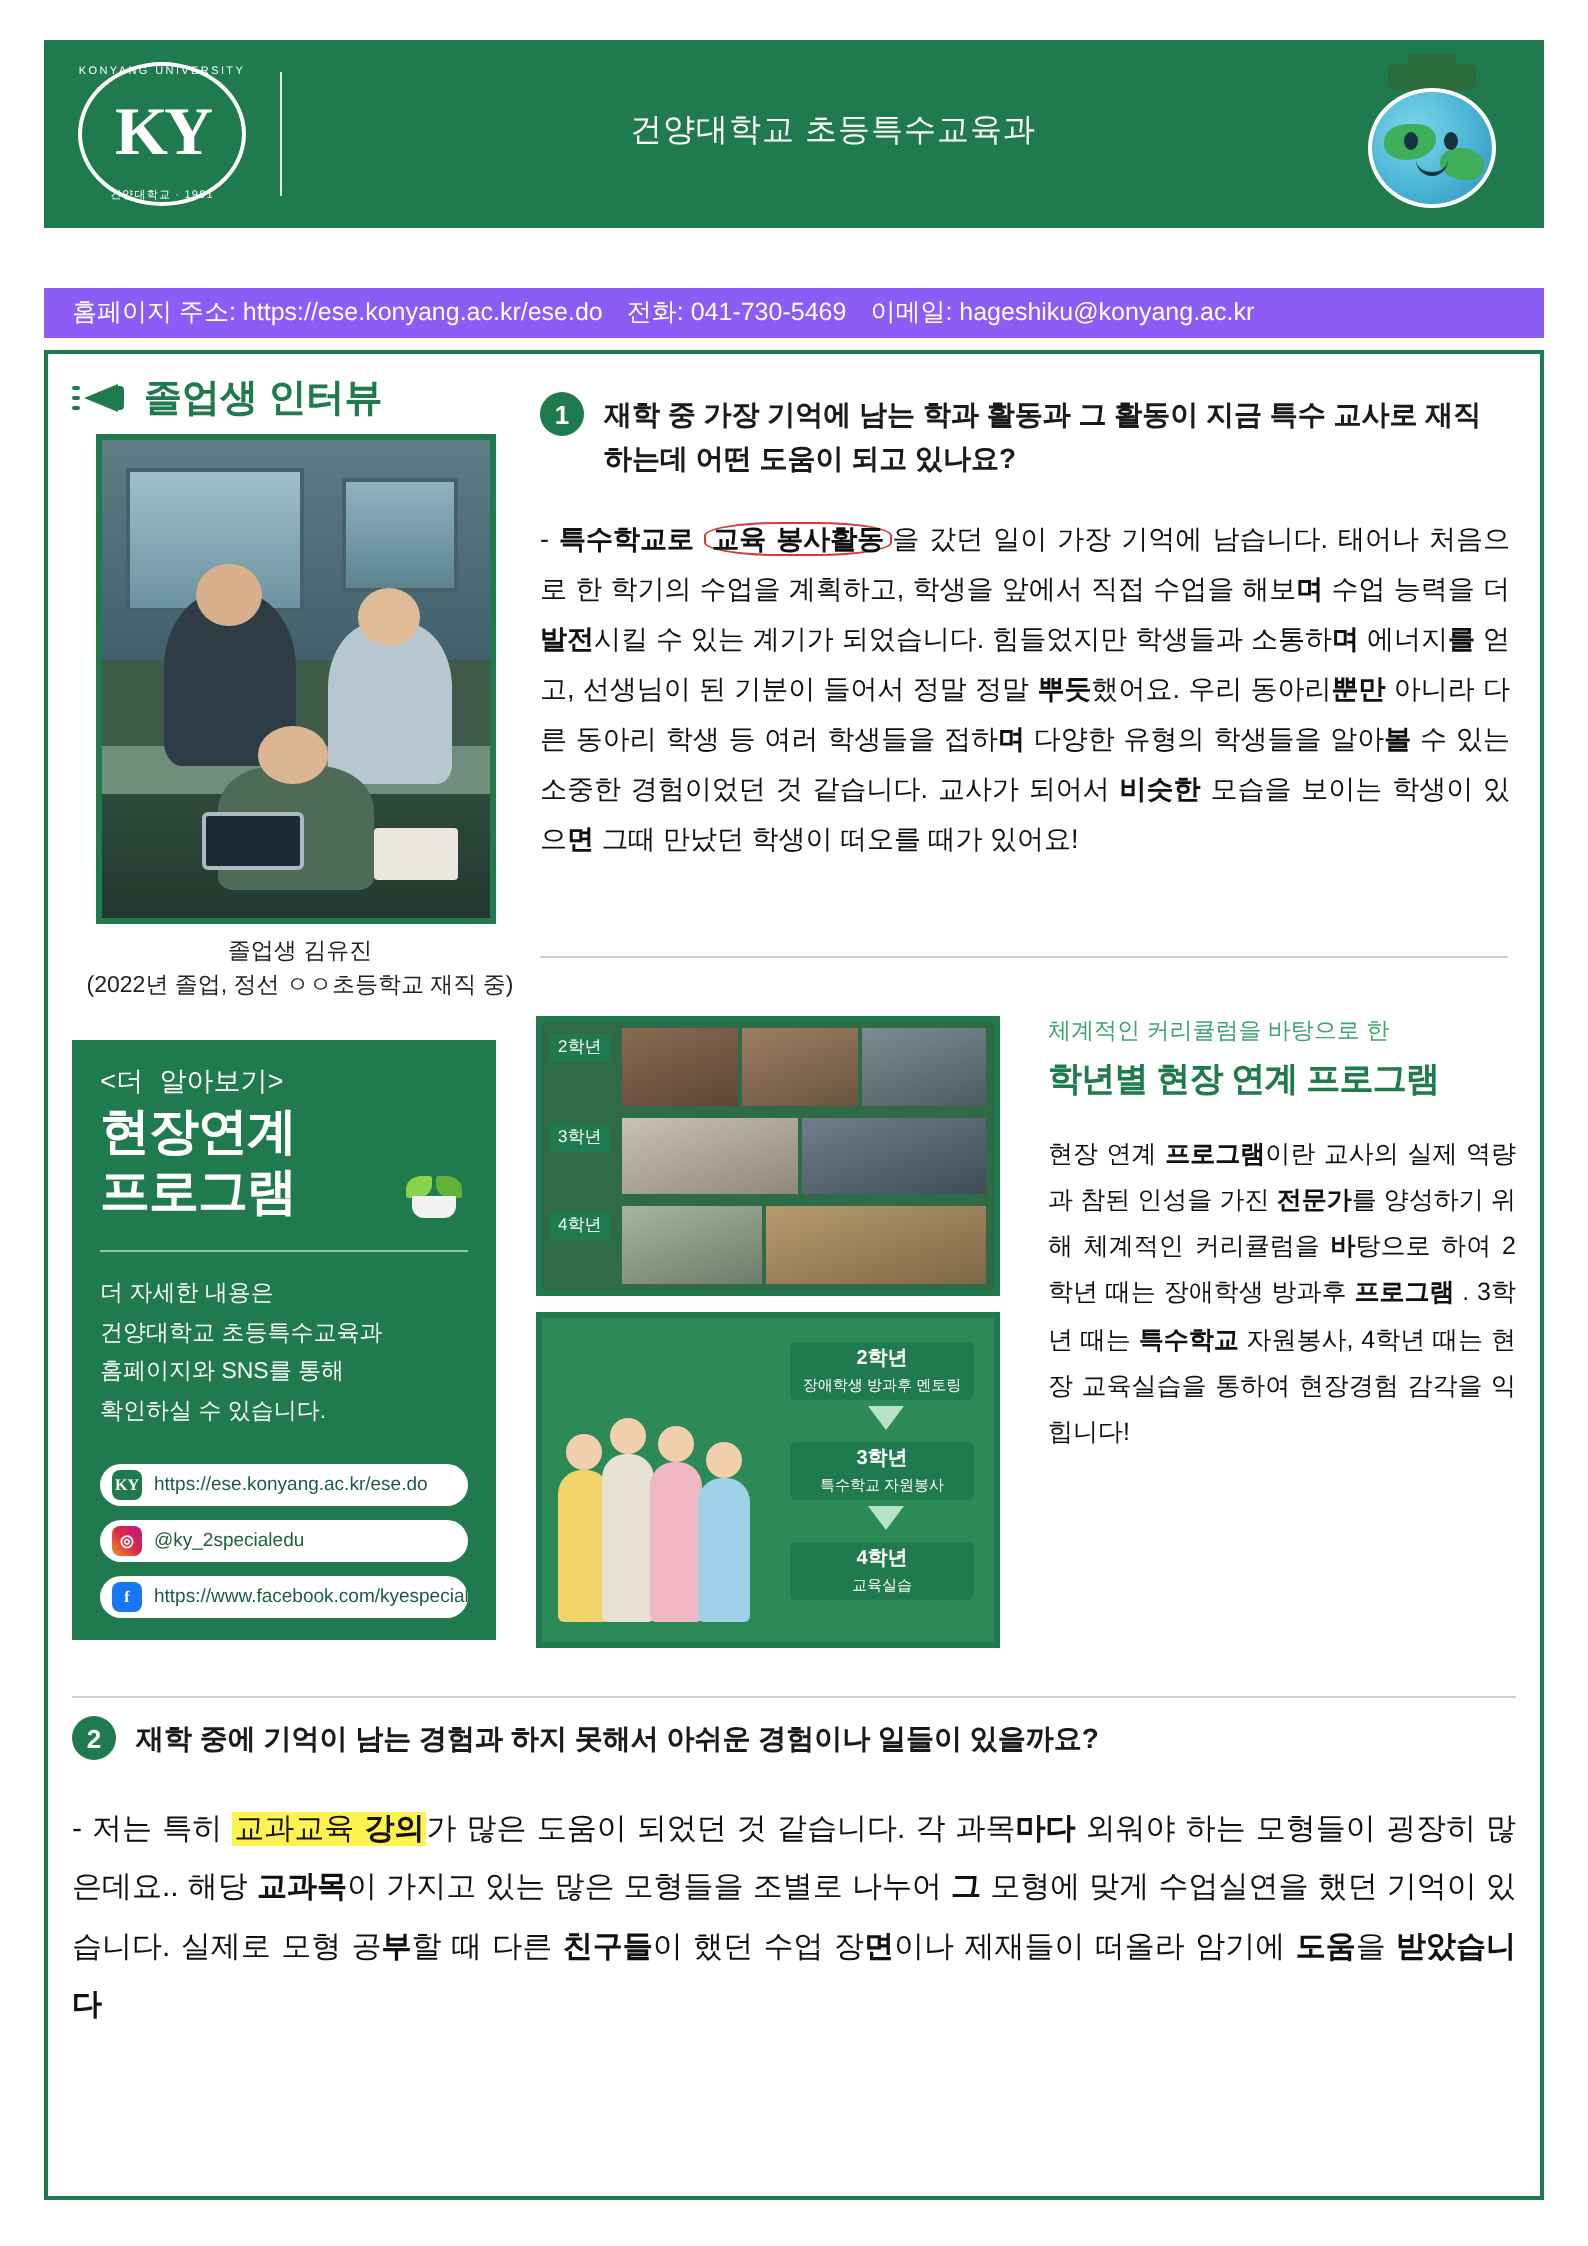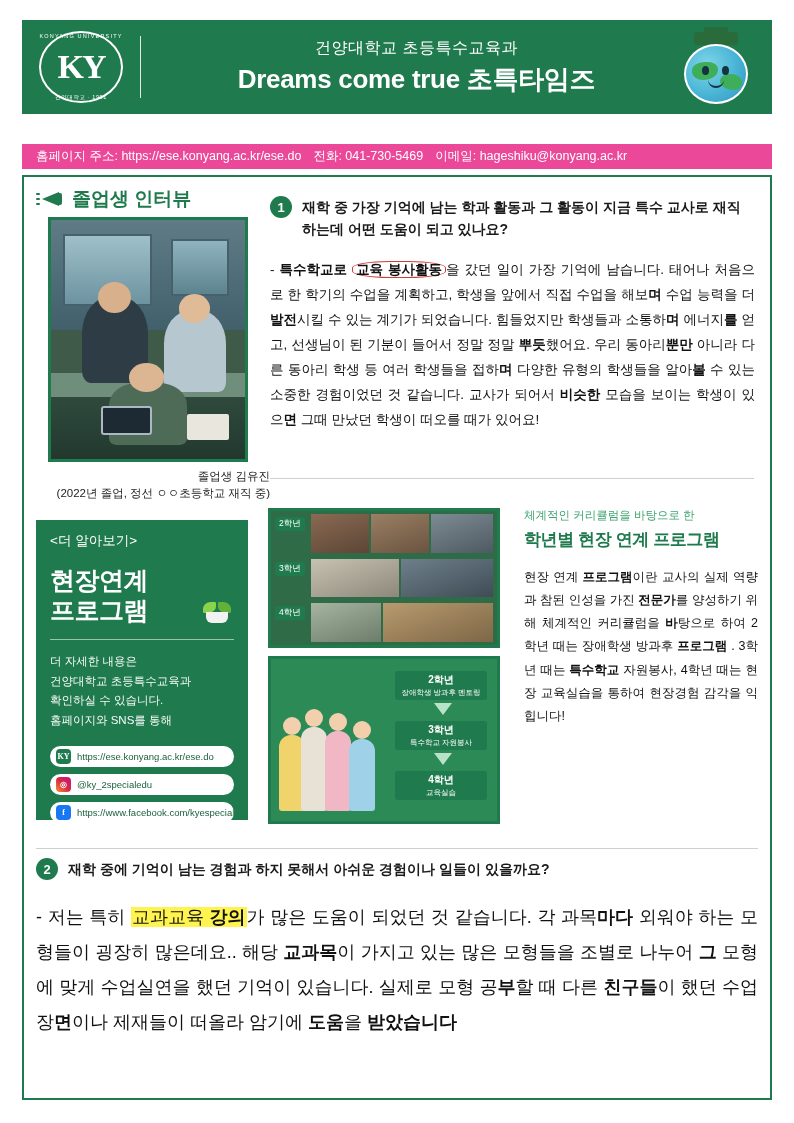--- a/index.html
+++ b/index.html
@@ -151,21 +151,21 @@
     display: flex;
     align-items: center;
     justify-content: flex-end;
     padding-right: 14px;
   }
   .contact-bar {
     position: absolute;
     left: 22px; top: 144px;
     width: 750px;
     height: 28px;
-    background: #ec4899;
+    background: #8b5cf6;
     color: #ffffff;
     font-size: 12.5px;
     display: flex;
     align-items: center;
     padding-left: 14px;
     gap: 12px;
     border-bottom: 3px solid #ffffff;
   }
   .contact-bar .seg { white-space: nowrap; }
 
@@ -275,38 +275,39 @@
   }
   .pg-paper {
     position: absolute; right: 8%; bottom: 8%; width: 22%; height: 11%;
     background: #e9e6dd; border-radius: 2px;
   }
 
   .photo-caption {
     position: absolute;
     left: 30px; top: 468px;
     width: 240px;
-    text-align: right;
+    text-align: center;
     font-size: 11.5px;
     color: #222222;
     line-height: 1.45;
   }
 
   
   .more-panel {
     position: absolute;
     left: 36px; top: 520px;
     width: 212px; height: 300px;
     background: #1f7a4d;
     color: #ffffff;
     padding: 12px 14px;
   }
   .mp-kicker {
     font-size: 13.5px;
-    margin-bottom: 16px;
+    margin-bottom: 2px;
+    font-family: Liberation Mono, monospace;
   }
   .mp-title {
     font-size: 25px;
     font-weight: bold;
     line-height: 1.18;
     letter-spacing: -0.5px;
     position: relative;
   }
   .mp-sprout {
     position: absolute;
@@ -539,21 +540,21 @@
   .q2-text {
     font-size: 14px;
     font-weight: bold;
     color: #1a1a1a;
     line-height: 1.6;
   }
   .a2 {
     position: absolute;
     left: 36px; top: 900px;
     width: 722px;
-    font-size: 18px;
+    font-size: 15px;
     line-height: 1.95;
     color: #111111;
     text-align: justify;
   }
   .hl-yellow { background: #fff44f; padding: 0 1px; }
 </style>
 </head>
 <body>
 
 <div class="page">
@@ -563,21 +564,20 @@
       <div class="ky-logo">
         <div class="ring"></div>
         <div class="arc-top">KONYANG UNIVERSITY</div>
         <div class="ky">KY</div>
         <div class="arc-bottom">건양대학교 · 1991</div>
       </div>
     </div>
     <div class="masthead-divider"></div>
     <div class="title-wrap">
       <div class="title-sub">건양대학교 초등특수교육과</div>
-      <div class="title-main">Dreams come true 초특타임즈</div>
     </div>
     <div class="earth-mascot">
       <div class="hat"></div>
         <div class="hat-top"></div>
       <div class="globe">
         <div class="land1"></div>
           <div class="land2"></div>
         <div class="eye l"></div>
           <div class="eye r"></div>
         <div class="mouth"></div>
@@ -633,22 +633,22 @@
       <div class="mp-sprout">
         <div class="leafL"></div>
           <div class="leafR"></div>
           <div class="pot"></div>
       </div>
     </div>
     <div class="mp-rule"></div>
     <div class="mp-desc">
       <div>더 자세한 내용은</div>
       <div>건양대학교 초등특수교육과</div>
+      <div>홈페이지와 SNS를 통해</div>
       <div>확인하실 수 있습니다.</div>
-      <div>홈페이지와 SNS를 통해</div>
     </div>
     <div class="mp-links">
       <div class="mp-link">
         <span class="mp-badge b-ky">KY</span>
         <span>https://ese.konyang.ac.kr/ese.do</span>
       </div>
       <div class="mp-link">
         <span class="mp-badge b-ig">◎</span>
         <span>@ky_2specialedu</span>
       </div>

